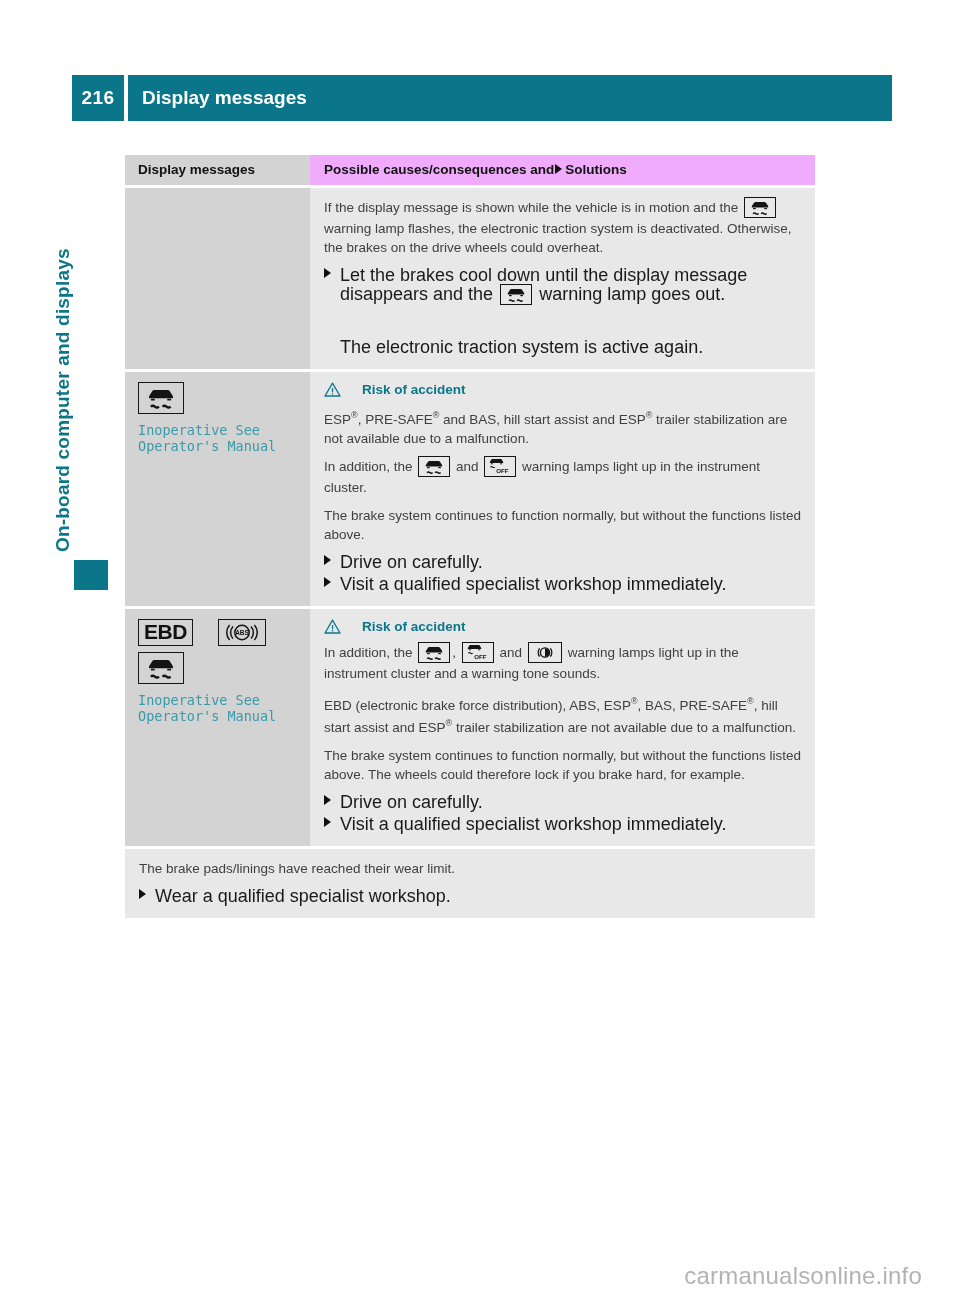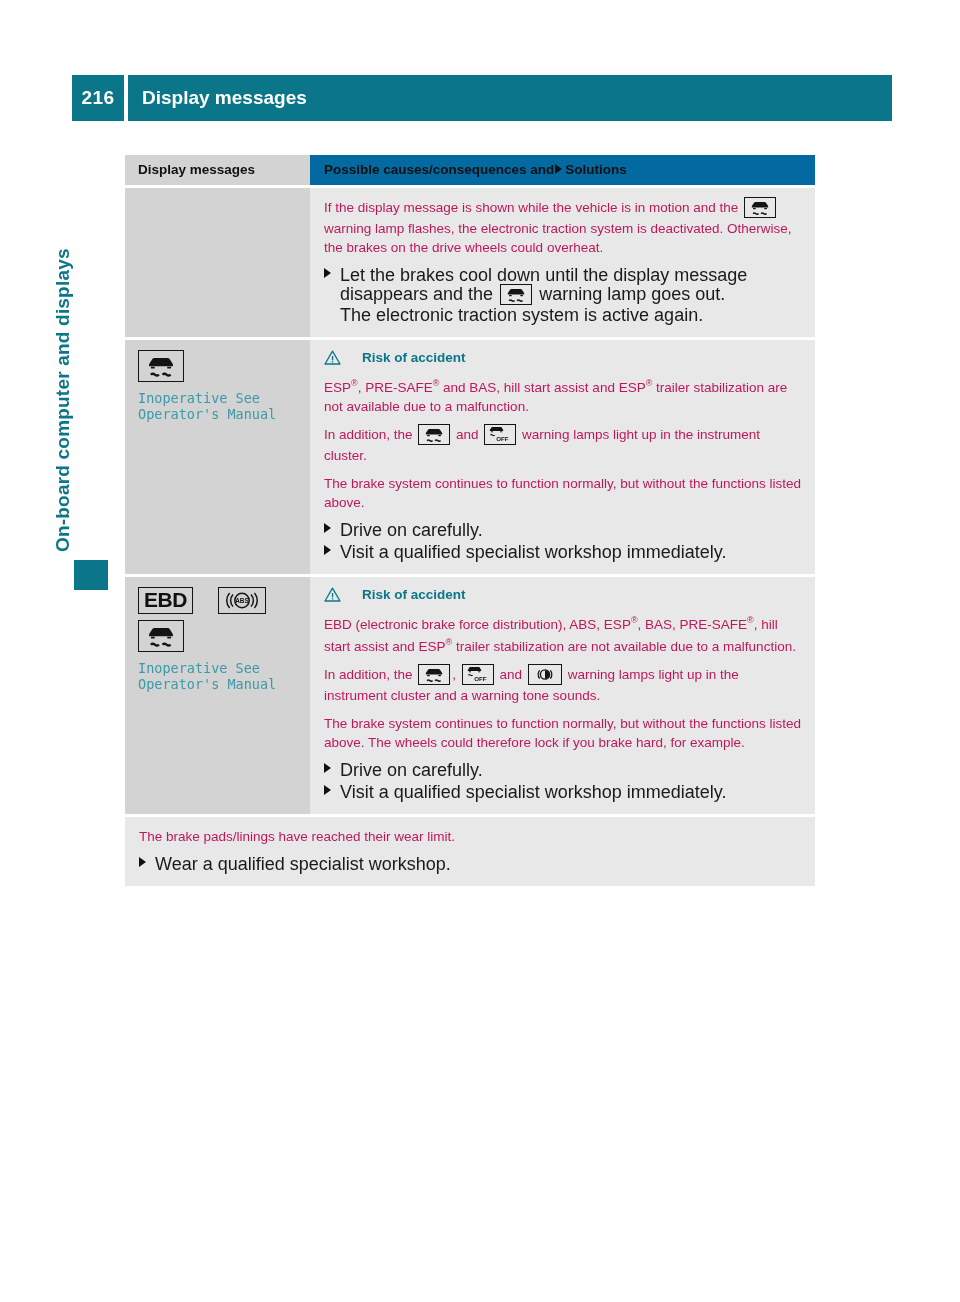--- a/index.html
+++ b/index.html
@@ -72,44 +72,44 @@
   .col-right {
     flex: 1;
     background: #e8e8e8;
     padding: 10px 14px 12px 14px;
   }
   .head .col-left, .head .col-right {
     background: #d3d3d3;
     padding-top: 7px; padding-bottom: 8px;
     font-weight: bold; font-size: 13.5px; color: #111;
   }
-  .head .col-right { background: #0369a1; }
+  .head .col-right { background: #f0abfc; }
   .head-sep { height: 3px; background: #ffffff; }
 
   
   .para {
-    font-size: 13.5px; line-height: 19px; color: #be185d;
+    font-size: 13.5px; line-height: 19px; color: #404040;
     margin: 0 0 9px 0;
   }
   .para:last-child { margin-bottom: 0; }
   .bullet {
     font-size: 18px; line-height: 19px; color: #1a1a1a;
     margin: 0 0 3px 0;
     padding-left: 16px;
     position: relative;
   }
   .bullet:last-child { margin-bottom: 0; }
   .bullet .tri {
     position: absolute; left: 0; top: 2px;
     width: 0; height: 0;
     border-left: 7px solid #111;
     border-top: 5px solid transparent;
     border-bottom: 5px solid transparent;
   }
-  .subline { display: block; padding-left: 0; }
+  .subline { display: block; padding-left: 0; margin-top: 32px; }
   .warnhead {
     display: flex; align-items: center; gap: 21px;
     color: #0b7689; font-weight: bold; font-size: 13.5px;
     margin: 0 0 9px 0;
   }
   .tri-warn { flex: 0 0 auto; display:block; }
   .sup { font-size: 9px; vertical-align: super; }
   .inline-tri {
     display: inline-block; width: 0; height: 0;
     border-left: 7px solid #111;
@@ -321,23 +321,20 @@
       <div class="col-right">
         <div class="warnhead">
           <svg class="tri-warn" width="17" height="15" viewBox="0 0 17 15" aria-hidden="true">
             <path d="M8.5 1.2 L16 14 L1 14 Z" fill="none" stroke="#0b7689" stroke-width="1.3" stroke-linejoin="round"></path>
             <rect x="7.9" y="6" width="1.3" height="4.3" fill="#0b7689"></rect>
             <rect x="7.9" y="11.2" width="1.3" height="1.3" fill="#0b7689"></rect>
           </svg>
           <span>Risk of accident</span>
         </div>
         <p class="para">
-          EBD (electronic brake force distribution), ABS, ESP<span class="sup">®</span>, BAS, PRE-SAFE<span class="sup">®</span>, hill start assist and ESP<span class="sup">®</span> trailer stabilization are not available due to a malfunction.
-        </p>
-        <p class="para">
           In addition, the
           <span class="lampbox inl sml">
             <svg width="22" height="15" viewBox="0 0 22 15" aria-hidden="true">
               <path d="M3.2 5.6 L5.2 2.6 Q5.6 2 6.4 2 L15.6 2 Q16.4 2 16.8 2.6 L18.8 5.6 Q19.2 6.1 19.2 6.7 L19.2 7.6 L2.8 7.6 L2.8 6.7 Q2.8 6.1 3.2 5.6 Z" fill="#141414"></path>
               <rect x="4.1" y="8" width="2.6" height="1.2" fill="#141414"></rect>
               <rect x="15.3" y="8" width="2.6" height="1.2" fill="#141414"></rect>
               <path d="M4 13.6 q1.4-1.1 2.8 0 q1.4 1.1 2.8 0" stroke="#141414" stroke-width="1.5" fill="none"></path>
               <path d="M12 13.6 q1.4-1.1 2.8 0 q1.4 1.1 2.8 0" stroke="#141414" stroke-width="1.5" fill="none"></path>
             </svg>
           </span>,
@@ -356,20 +353,23 @@
           <span class="lampbox inl sml">
             <svg width="24" height="15" viewBox="0 0 24 15" aria-hidden="true">
               <circle cx="12" cy="7.5" r="4.6" fill="none" stroke="#141414" stroke-width="1.4"></circle>
               <path d="M12 3.2 a4.3 4.3 0 0 1 0 8.6" fill="#141414"></path>
               <path d="M6.6 3.4 A7 7 0 0 0 6.6 11.6" fill="none" stroke="#141414" stroke-width="1.3"></path>
               <path d="M17.4 3.4 A7 7 0 0 1 17.4 11.6" fill="none" stroke="#141414" stroke-width="1.3"></path>
             </svg>
           </span>
           warning lamps light up in the instrument cluster and a warning tone sounds.
         </p>
+        <p class="para">
+          EBD (electronic brake force distribution), ABS, ESP<span class="sup">®</span>, BAS, PRE-SAFE<span class="sup">®</span>, hill start assist and ESP<span class="sup">®</span> trailer stabilization are not available due to a malfunction.
+        </p>
         <p class="para">The brake system continues to function normally, but without the functions listed above. The wheels could therefore lock if you brake hard, for example.</p>
         <p class="bullet">
           <span class="tri"></span>
           <span>Drive on carefully.</span>
         </p>
         <p class="bullet">
           <span class="tri"></span>
           <span>Visit a qualified specialist workshop immediately.</span>
         </p>
       </div>
@@ -380,14 +380,15 @@
         <p class="para">The brake pads/linings have reached their wear limit.</p>
         <p class="bullet">
           <span class="tri"></span>
           <span>Wear a qualified specialist workshop.</span>
         </p>
       </div>
     </div>
 
   </div>
 
+  <div class="watermark">carmanualsonline.info</div>
 
 </div>
 
 </body></html>

